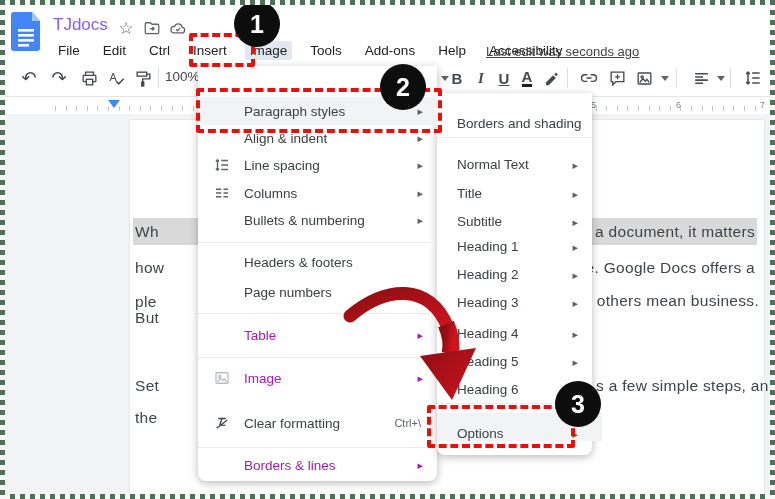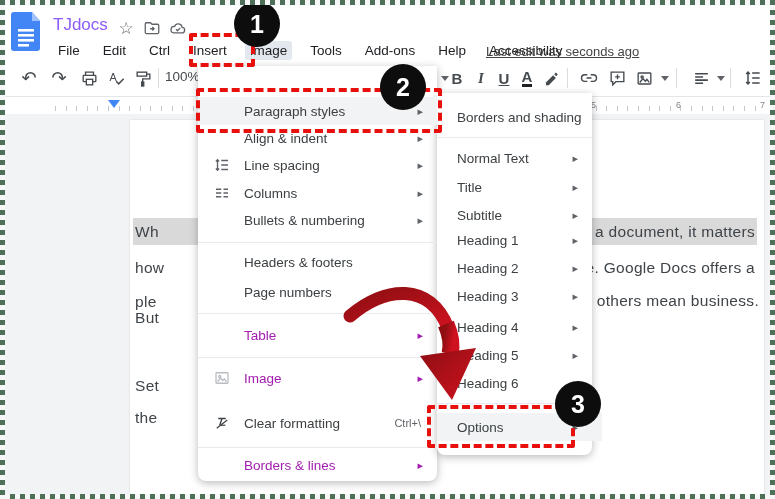--- a/index.html
+++ b/index.html
@@ -51,21 +51,21 @@
   .fmt-panel{left:198px;top:66px;width:239px;height:415px;border-radius:0 0 8px 8px;z-index:10;}
   .sub-panel{left:437px;top:93px;width:155px;height:362px;border-radius:0 0 8px 8px;z-index:11;}
   .mrow{position:absolute;left:198px;width:239px;height:28px;display:flex;align-items:center;font-size:13.5px;color:#3c4043;z-index:12;}
   .mrow .ic{width:24px;height:20px;margin-left:12px;display:flex;align-items:center;justify-content:center;color:#5f6368;flex:none;}
   .mrow .lbl{margin-left:10px;}
   .mrow .arr{margin-left:auto;margin-right:14px;color:#5f6368;font-size:11px;}
   .mrow .sc{margin-left:auto;margin-right:16px;color:#5f6368;font-size:11px;}
   .mrow.dis .lbl,.mrow.dis .ic,.mrow.dis .arr{color:#a21caf;}
   .mrow.hov{background:#f1f3f4;}
   .msep{position:absolute;left:198px;width:239px;height:1px;background:#e8eaed;z-index:12;}
-  .srow{position:absolute;left:437px;width:165px;height:28px;display:flex;align-items:center;font-size:13.5px;color:#3c4043;z-index:13;}
+  .srow{position:absolute;left:437px;width:165px;height:28px;display:flex;align-items:flex-end;font-size:13.5px;color:#3c4043;z-index:13;}
   .srow .lbl{margin-left:20px;}
   .srow .arr{margin-left:auto;margin-right:24px;color:#5f6368;font-size:11px;}
   .srow.hov{background:#f1f3f4;}
   .ssep{position:absolute;left:437px;width:155px;height:1px;background:#e8eaed;z-index:13;}
 
   
   .dashbox{position:absolute;border:4px dashed #e8100c;border-radius:3px;z-index:24;}
   .badge{position:absolute;width:46px;height:46px;border-radius:50%;background:#0d0d0d;color:#fff;
          display:flex;align-items:center;justify-content:center;font-size:25px;font-weight:bold;z-index:25;
          font-family:"Liberation Sans",sans-serif;}
@@ -205,20 +205,21 @@
   <div class="sel-band">
     <span class="dl" style="left:2px">Wh</span>
     <span class="dl" style="right:2px">ing a document, it matters</span>
   </div>
   <span class="dl" style="left:135px;top:254px">how</span>
   <span class="dl" style="right:20px;top:254px">pace. Google Docs offers a</span>
   <span class="dl" style="left:135px;top:288px">ple</span>
   <span class="dl" style="right:16px;top:287px">hilst others mean business.</span>
   <span class="dl" style="left:135px;top:304px">But</span>
   <span class="dl" style="left:135px;top:372px">Set</span>
+  <span class="dl" style="left:596px;top:372px">s a few simple steps, an</span>
   <span class="dl" style="left:135px;top:404px">the</span>
 
   <div class="panel fmt-panel"></div>
 
   <div class="mrow hov" style="top:97px">
     <span class="ic"></span>
       <span class="lbl">Paragraph styles</span>
       <span class="arr">▸</span>
   </div>
   <div class="mrow" style="top:124px">

